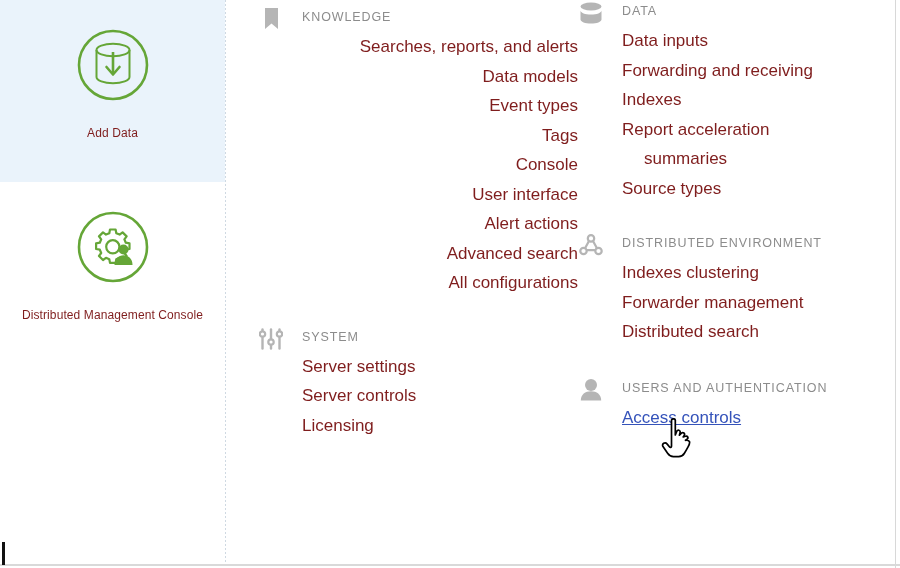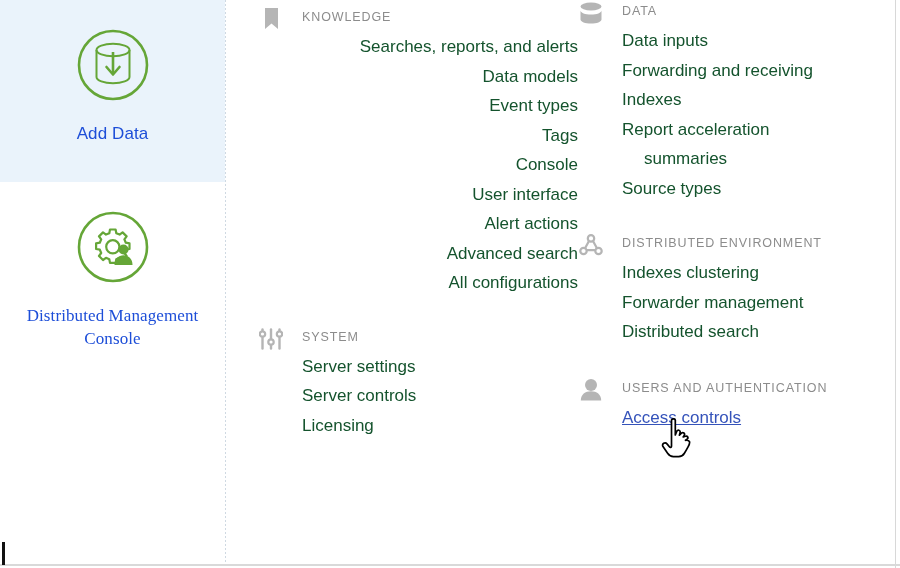--- a/index.html
+++ b/index.html
@@ -80,39 +80,39 @@
   }
   .rail-tile.highlighted {
     background: #eaf3fb;
   }
   .rail-tile .tile-icon {
     display: block;
     margin: 0 auto;
   }
   .rail-tile .tile-label {
     display: block;
-    color: #1d4ed8;
-    font-size: 17px;
+    color: #7f1d1d;
+    font-size: 12px;
     line-height: 23px;
     letter-spacing: 0.1px;
   }
 
   #tile-add-data {
     top: 0px;
     height: 182px;
     padding-top: 26px;
   }
   #tile-add-data .tile-label { margin-top: 14px; }
 
   #tile-dmc {
     top: 200px;
     height: 190px;
     padding-top: 8px;
   }
-  #tile-dmc .tile-label { margin-top: 14px; font-family: Liberation Serif, serif; }
+  #tile-dmc .tile-label { margin-top: 14px; }
 
   
   #menu-columns {
     position: absolute;
     left: 226px;
     top: 0;
     width: 674px;
     height: 564px;
   }
   .menu-column {
@@ -154,21 +154,21 @@
     list-style: none;
     margin: 0;
     padding: 0 0 0 44px;
   }
   .group-links li {
     margin: 0;
     padding: 0;
   }
   .menu-link {
     display: inline-block;
-    color: #14532d;
+    color: #7f1d1d;
     font-size: 17px;
     line-height: 29.5px;
     text-decoration: none;
     cursor: pointer;
     white-space: nowrap;
   }
   .menu-link.wrapped-line {
     padding-left: 22px;
   }
   .menu-link.active-link {

